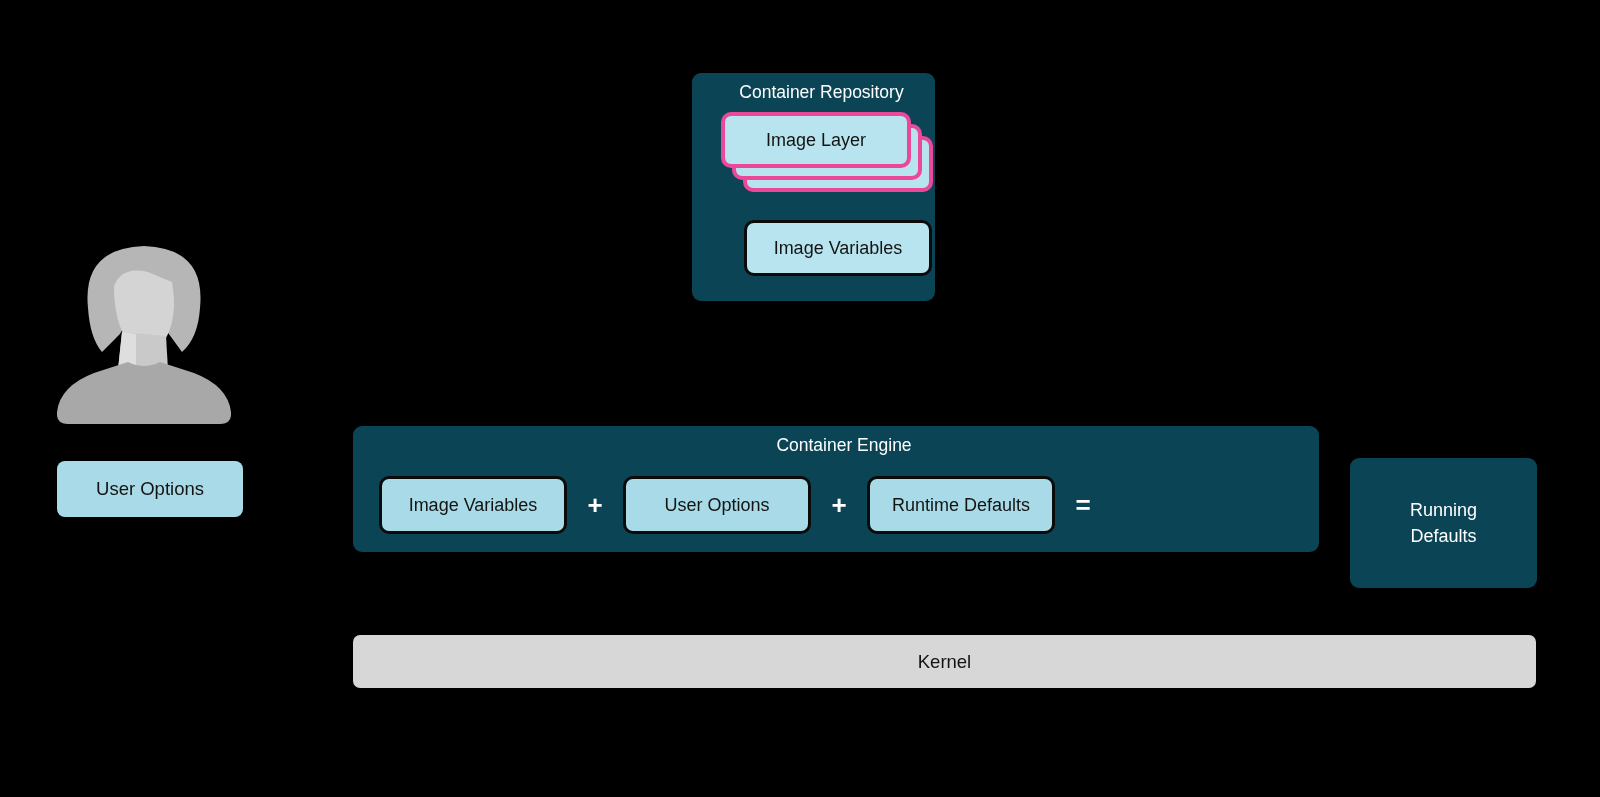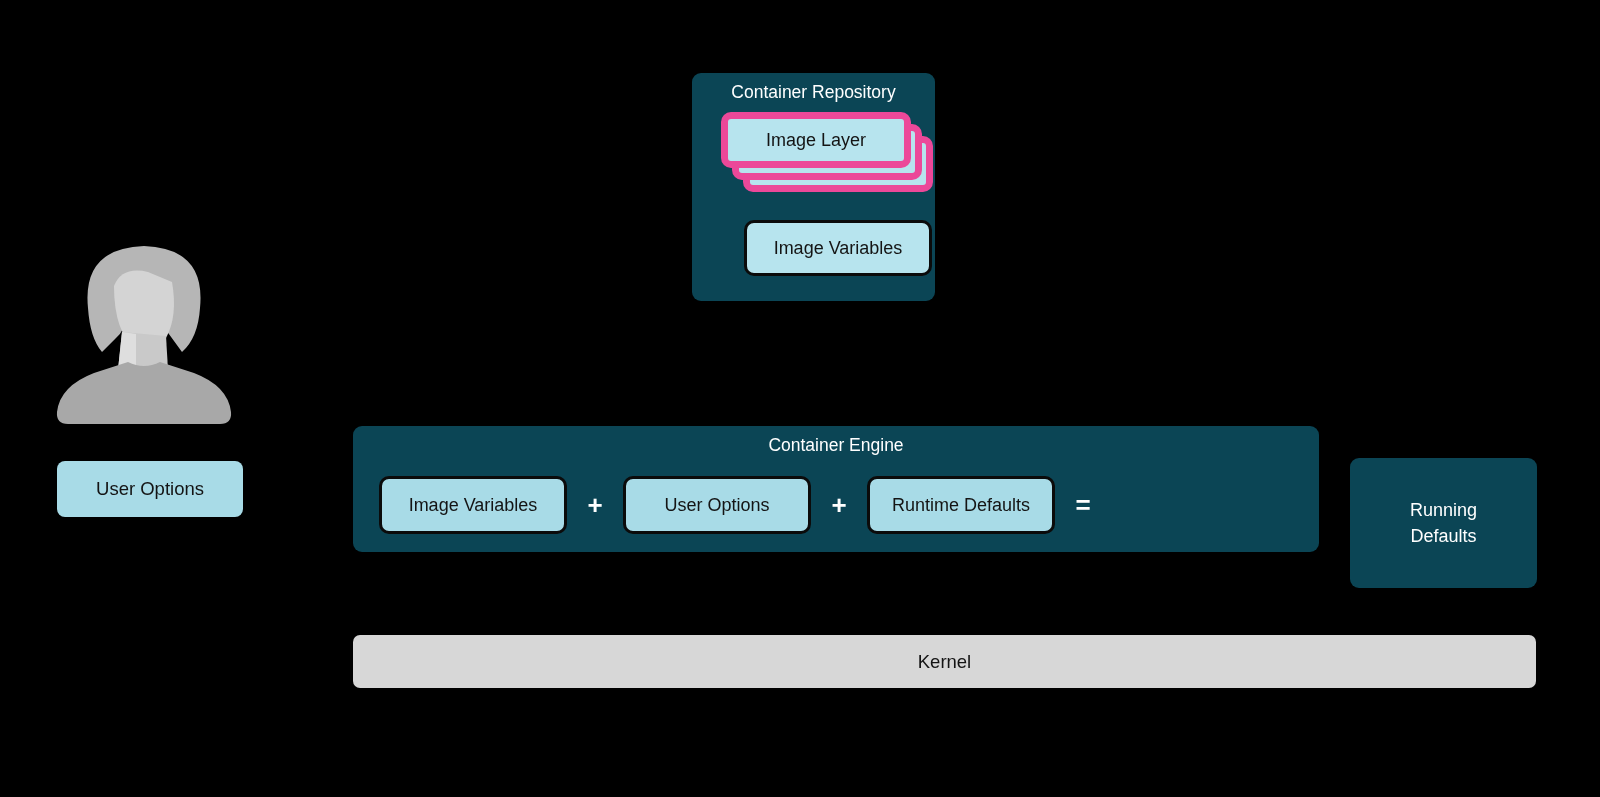--- a/index.html
+++ b/index.html
@@ -18,39 +18,40 @@
     background: #0b4555;
     border-radius: 9px;
     color: #ffffff;
   }
   .panel-title {
     width: 100%;
     text-align: center;
     padding-top: 9px;
     font-size: 17.5px;
     color: #ffffff;
+    margin-left: 8px;
   }
   
   .bluebox {
     position: absolute;
     background: #a8dbe7;
     border: 3px solid #0b0b0b;
     border-radius: 10px;
     box-sizing: border-box;
     display: flex; align-items: center; justify-content: center;
     font-size: 18px; color: #141414;
   }
   .repo-blue { background: #b7e4ee; }
   
   .stack { position: absolute; }
   .stack .layer {
     position: absolute;
     width: 190px; height: 56px;
     background: #b7e4ee;
-    border: 7px solid #ec4899;
+    border: 4px solid #ec4899;
     border-radius: 10px;
     box-sizing: border-box;
     display: flex; align-items: center; justify-content: center;
     font-size: 18px; color: #141414;
   }
   .layer.back  { left: 22px; top: 24px; }
   .layer.mid   { left: 11px; top: 12px; }
   .layer.front { left: 0;    top: 0;   }
   
   .engine-row {

